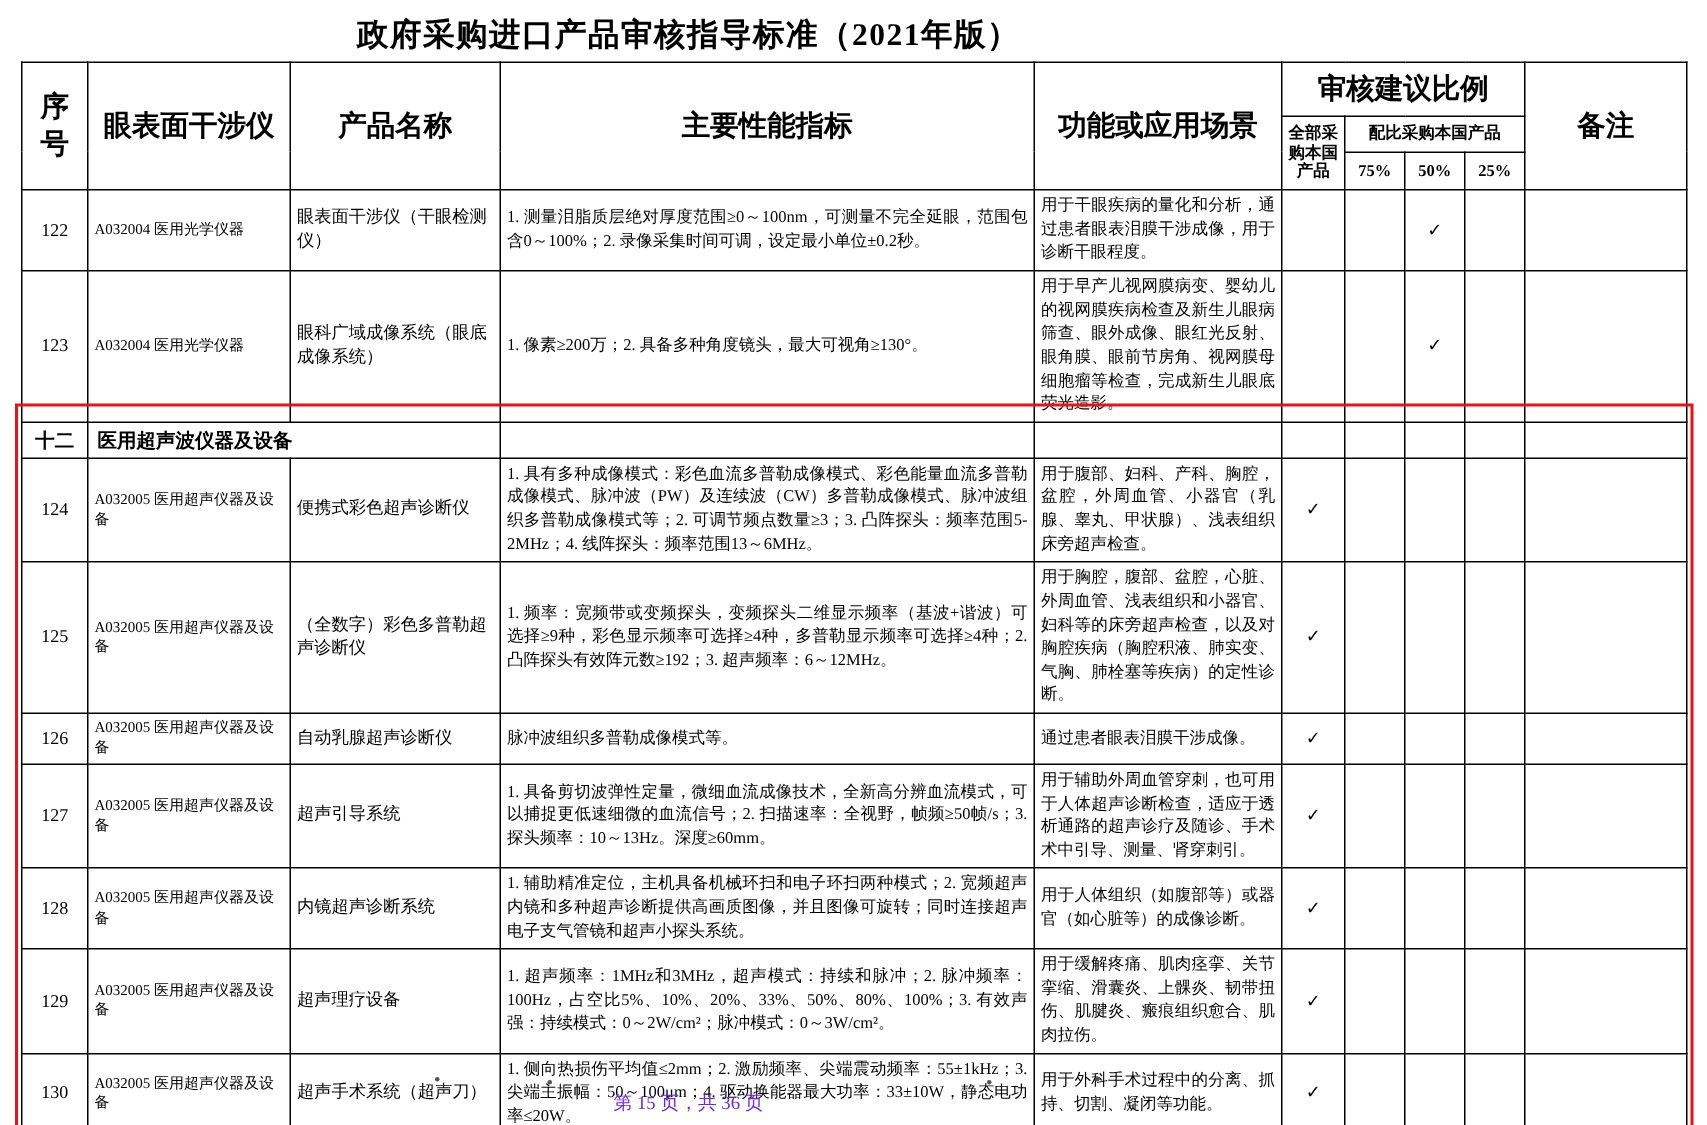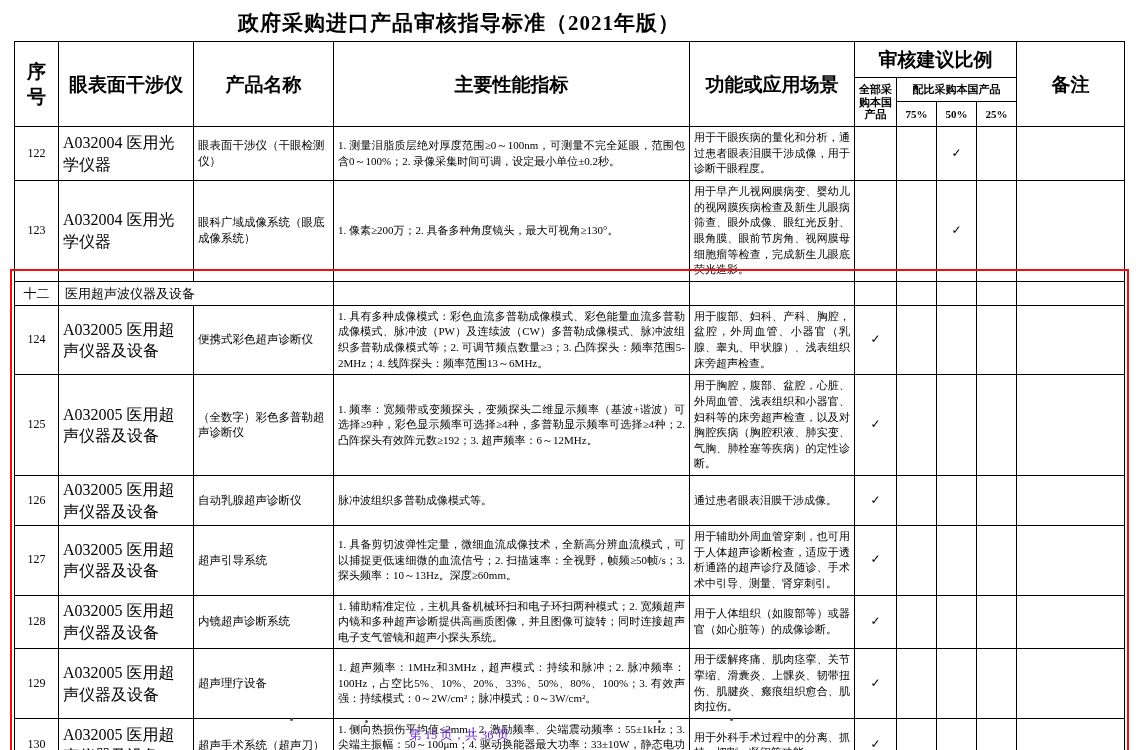--- a/index.html
+++ b/index.html
@@ -60,21 +60,21 @@
   th.vert-small {
     font-size: 11px !important;
     line-height: 1.15;
   }
   td.num {
     text-align: center;
     font-size: 12px;
     font-family: "Liberation Serif", "DejaVu Serif", serif;
   }
   td.code {
-    font-size: 16px;
+    font-size: 10px;
     line-height: 1.35;
     text-align: left;
   }
   td.pname {
     font-size: 11.5px;
     line-height: 1.35;
     text-align: left;
   }
   td.spec {
     font-size: 11px;
@@ -88,21 +88,21 @@
     text-align: justify;
     vertical-align: middle;
   }
   td.chk {
     text-align: center;
     vertical-align: middle;
     font-size: 12px;
   }
   td.remark { }
   tr.section-row td {
-    font-weight: normal;
+    font-weight: bold;
     font-size: 13px;
   }
   tr.section-row td.sec-num {
     text-align: center;
   }
   tr.section-row td.sec-name {
     text-align: left;
     padding-left: 6px;
     border-radius: 11px;
   }

